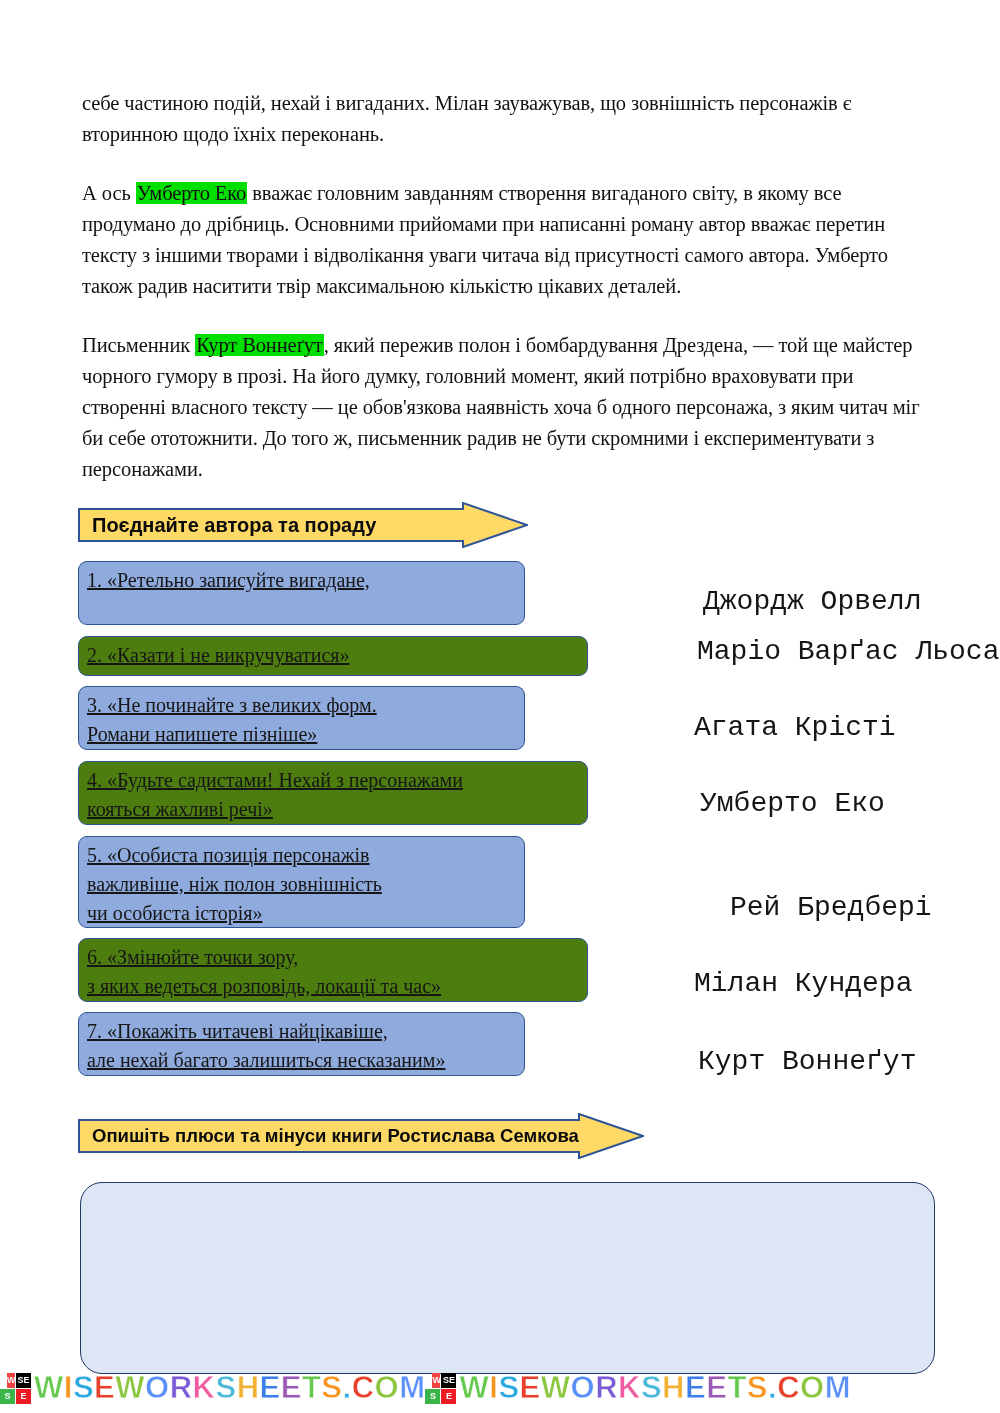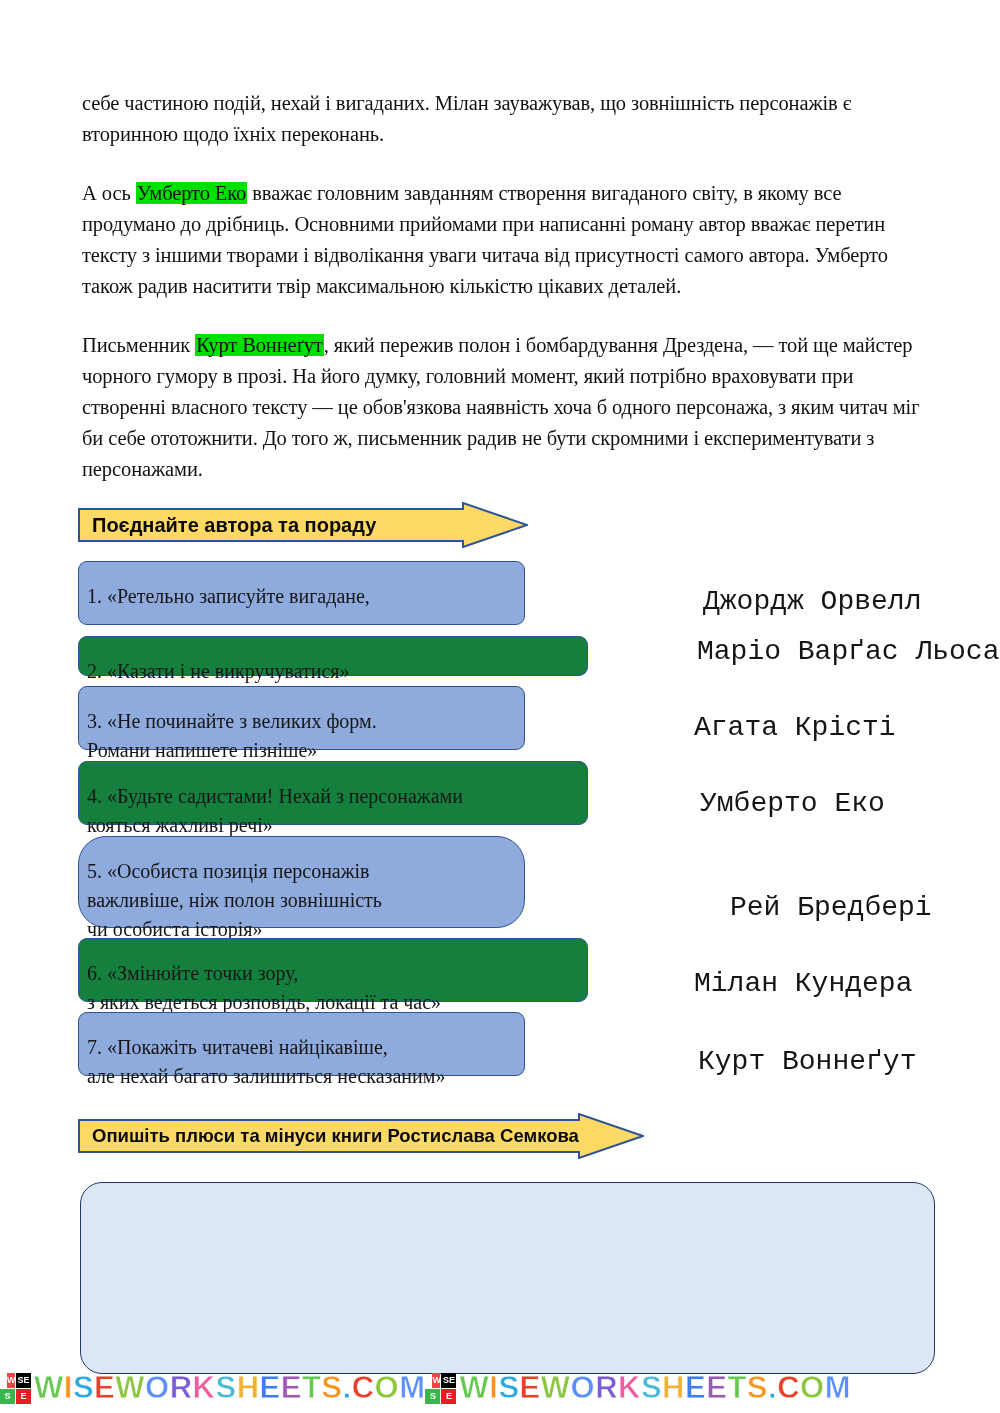--- a/index.html
+++ b/index.html
@@ -71,36 +71,37 @@
   #banner-match .banner-label { font-size: 20px; }
   #banner-describe { left: 78px; top: 1113px; width: 566px; }
   #banner-describe .banner-label { font-size: 18.5px; }
 
   
   .advice-box {
     position: absolute;
     border: 1.4px solid #2f5496;
     border-radius: 9px;
     box-sizing: border-box;
-    padding: 20px 10px 5px 8px;
+    padding: 4px 10px 5px 8px;
     font-family: "Liberation Serif", "DejaVu Serif", serif;
     font-size: 20px;
     line-height: 29px;
     color: #161616;
     left: 78px;
+    text-decoration: underline;
   }
   .advice-box.blue  { background: #8faadc; }
-  .advice-box.yellow{ background: #15803d; }
+  .advice-box.yellow{ background: #4d7c0f; }
   .advice-box .ln { display: block; white-space: nowrap; }
 
   #advice-1 { top: 561px; width: 447px; height: 64px; }
   #advice-2 { top: 636px; width: 510px; height: 40px; }
   #advice-3 { top: 686px; width: 447px; height: 64px; }
   #advice-4 { top: 761px; width: 510px; height: 64px; }
-  #advice-5 { top: 836px; width: 447px; height: 92px; border-radius: 28px; }
+  #advice-5 { top: 836px; width: 447px; height: 92px; }
   #advice-6 { top: 938px; width: 510px; height: 64px; }
   #advice-7 { top: 1012px; width: 447px; height: 64px; }
 
   
   .author-name {
     position: absolute;
     font-family: Liberation Mono, monospace;
     font-size: 28px;
     line-height: 24px;
     color: #151515;

